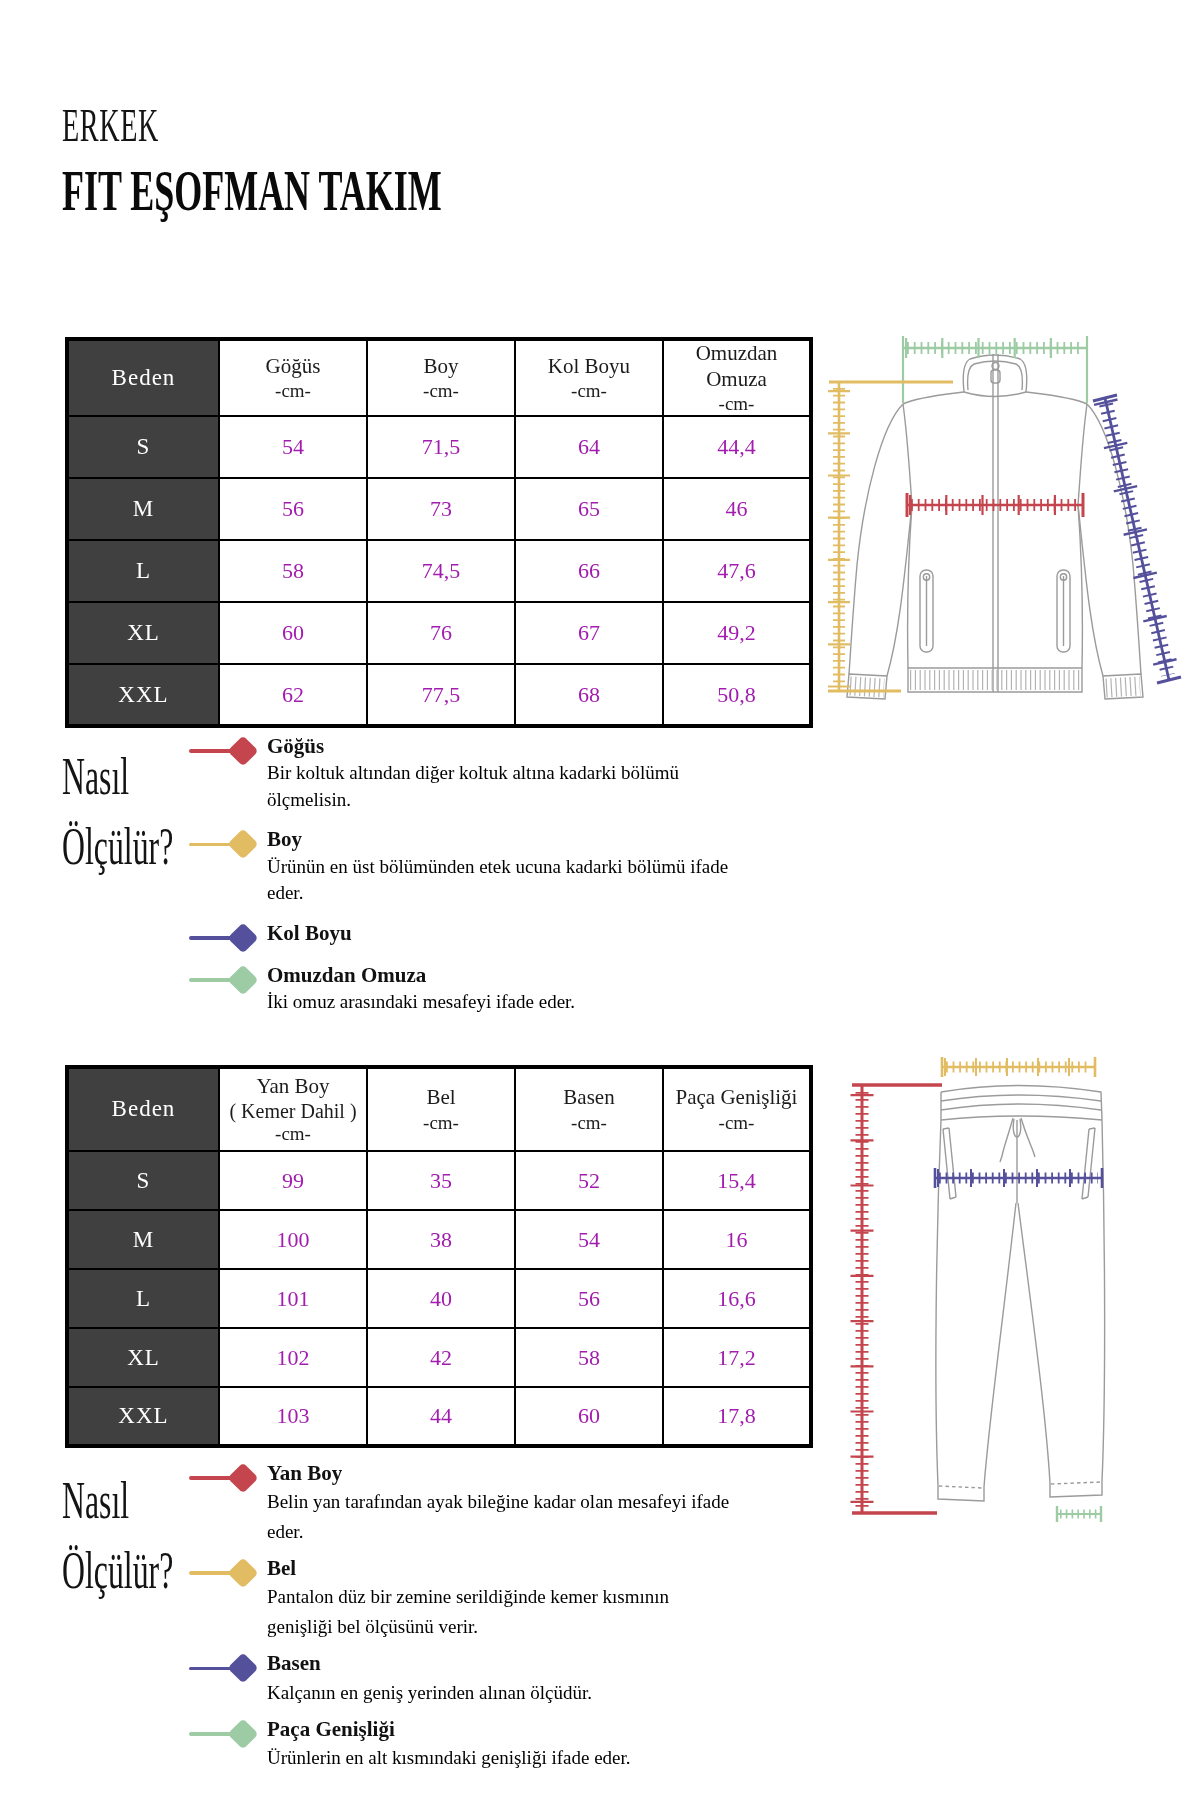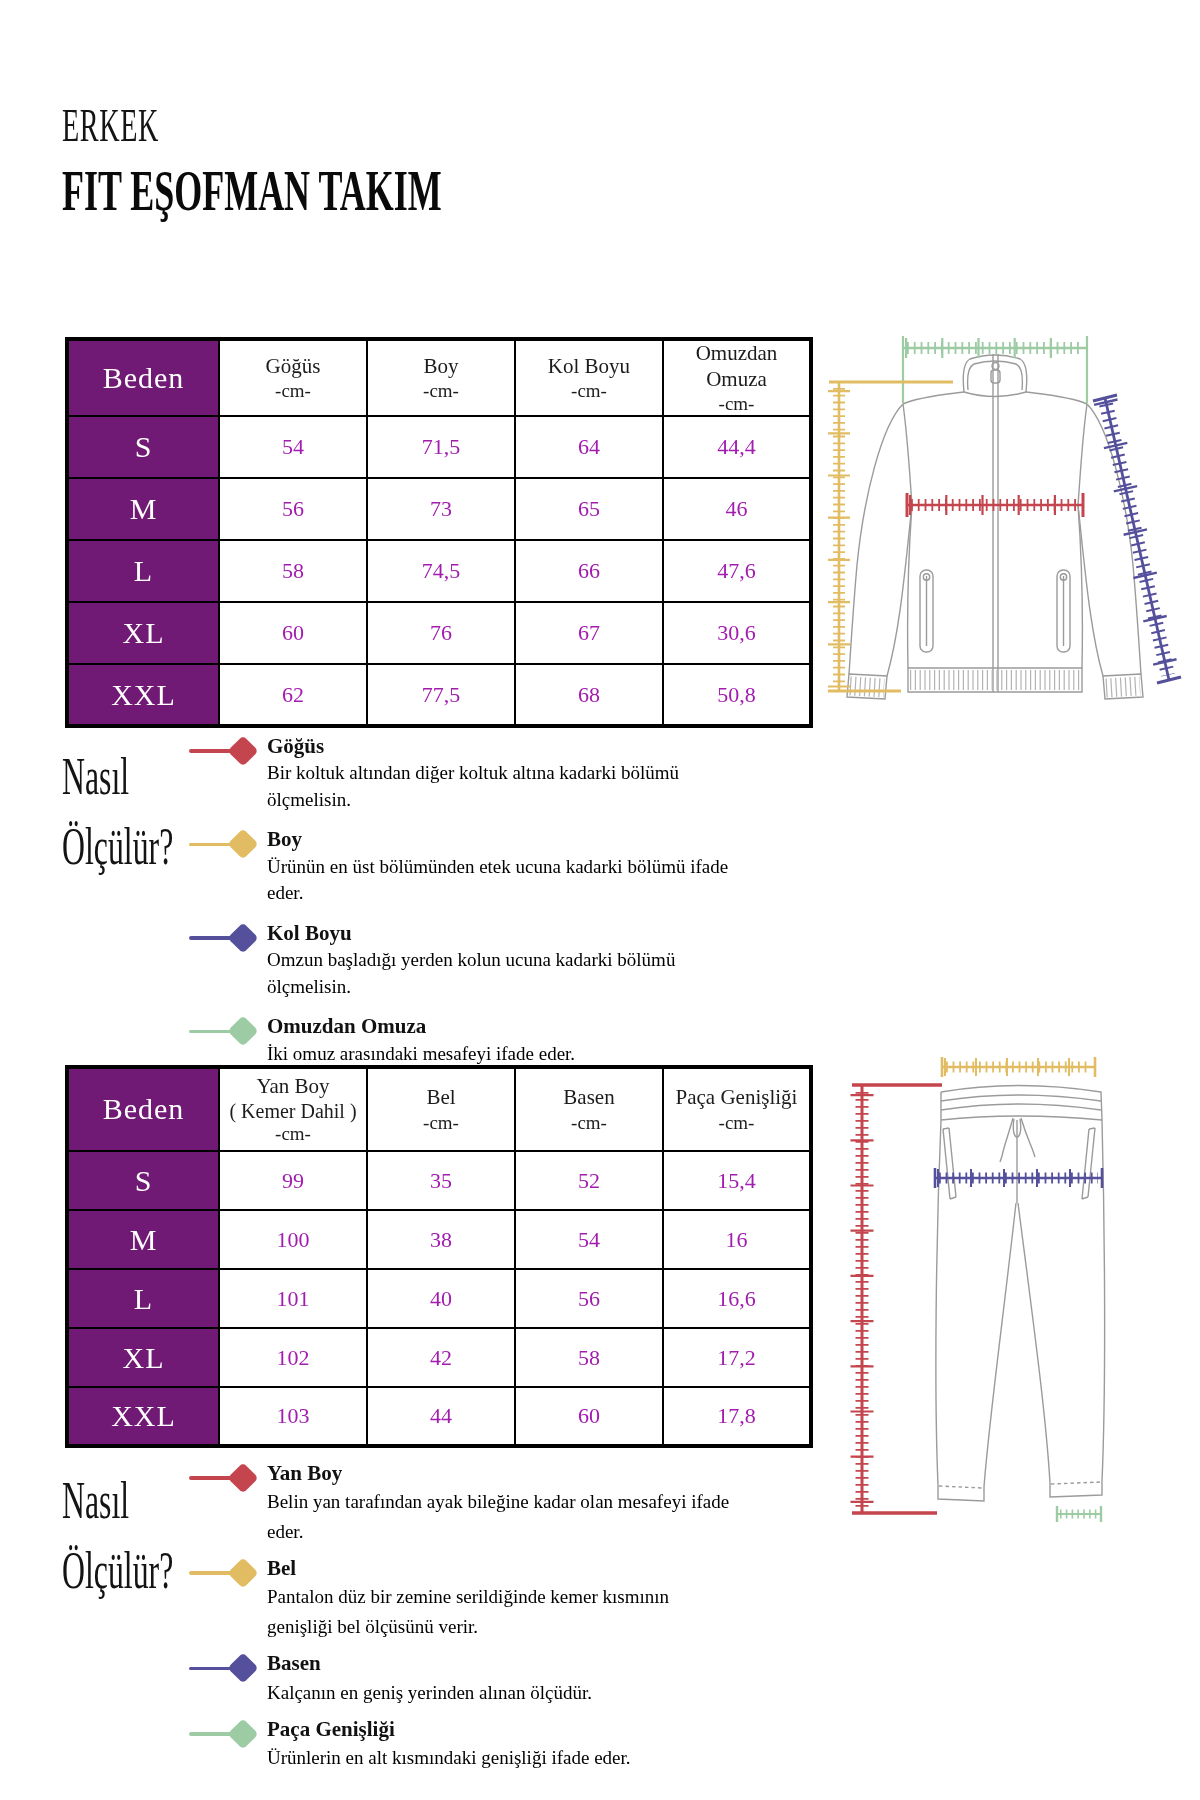--- a/index.html
+++ b/index.html
@@ -20,21 +20,21 @@
   
   table.size-table{position:absolute;border-collapse:collapse;table-layout:fixed;width:744px;
                    border:4px solid #000;background:#fff;}
   .size-table th,.size-table td{border:2px solid #000;text-align:center;vertical-align:middle;
                    font-weight:400;padding:0;}
   .size-table col.c-size{width:152px;}
   .size-table col.c-val{width:148px;}
   .size-table thead th{font-size:21px;line-height:1.22;}
   .size-table thead th .hunit{display:block;font-size:19px;}
   .size-table thead th .hsub{display:block;font-size:20px;line-height:1.1;}
-  .size-table th.dark{background:#701a75;color:#fff;font-size:30px;letter-spacing:1px;border-color:#000;}
+  .size-table th.dark{background:#404040;color:#fff;font-size:23px;letter-spacing:1px;border-color:#000;}
   .size-table td{font-size:22px;color:#a21caf;}
   #jacket-table{left:48px;top:337px;}
   #jacket-table thead tr{height:74px;}
   #jacket-table tbody tr{height:62px;}
   #pants-table{left:48px;top:1065px;}
   #pants-table thead tr{height:84px;}
   #pants-table tbody tr{height:59px;}
 
   
   .howto-head{position:absolute;left:45px;font-size:53px;font-weight:400;color:#141414;
@@ -108,21 +108,21 @@
         <td>58</td>
         <td>74,5</td>
         <td>66</td>
         <td>47,6</td>
       </tr>
       <tr>
         <th class="dark">XL</th>
         <td>60</td>
         <td>76</td>
         <td>67</td>
-        <td>30,6</td>
+        <td>49,2</td>
       </tr>
       <tr>
         <th class="dark">XXL</th>
         <td>62</td>
         <td>77,5</td>
         <td>68</td>
         <td>50,8</td>
       </tr>
     </tbody>
   </table>
@@ -231,21 +231,20 @@
       <div class="ldesc">Ürünün en üst bölümünden etek ucuna kadarki bölümü ifade eder.</div>
         </div>
     </div>
     <div class="legend-item">
       <div class="marker">
           <span class="mline c2"></span>
           <span class="mdiamond c2"></span>
         </div>
       <div class="ltext">
           <div class="llabel">Kol Boyu</div>
-      <div class="ldesc">Omzun başladığı yerden kolun ucuna kadarki bölümü ölçmelisin.</div>
         </div>
     </div>
     <div class="legend-item">
       <div class="marker">
           <span class="mline c3"></span>
           <span class="mdiamond c3"></span>
         </div>
       <div class="ltext">
           <div class="llabel">Omuzdan Omuza</div>
       <div class="ldesc">İki omuz arasındaki mesafeyi ifade eder.</div>

